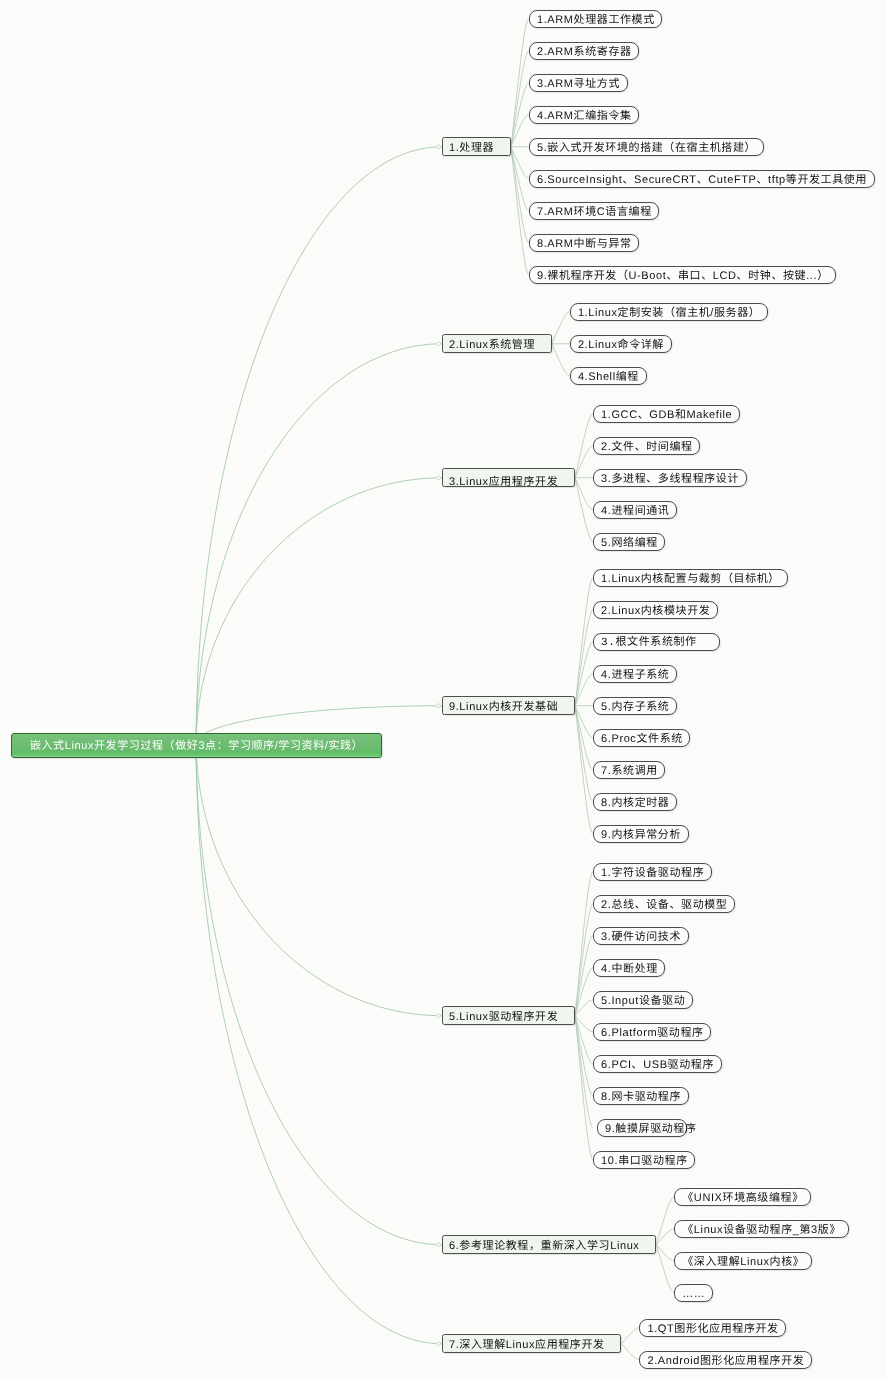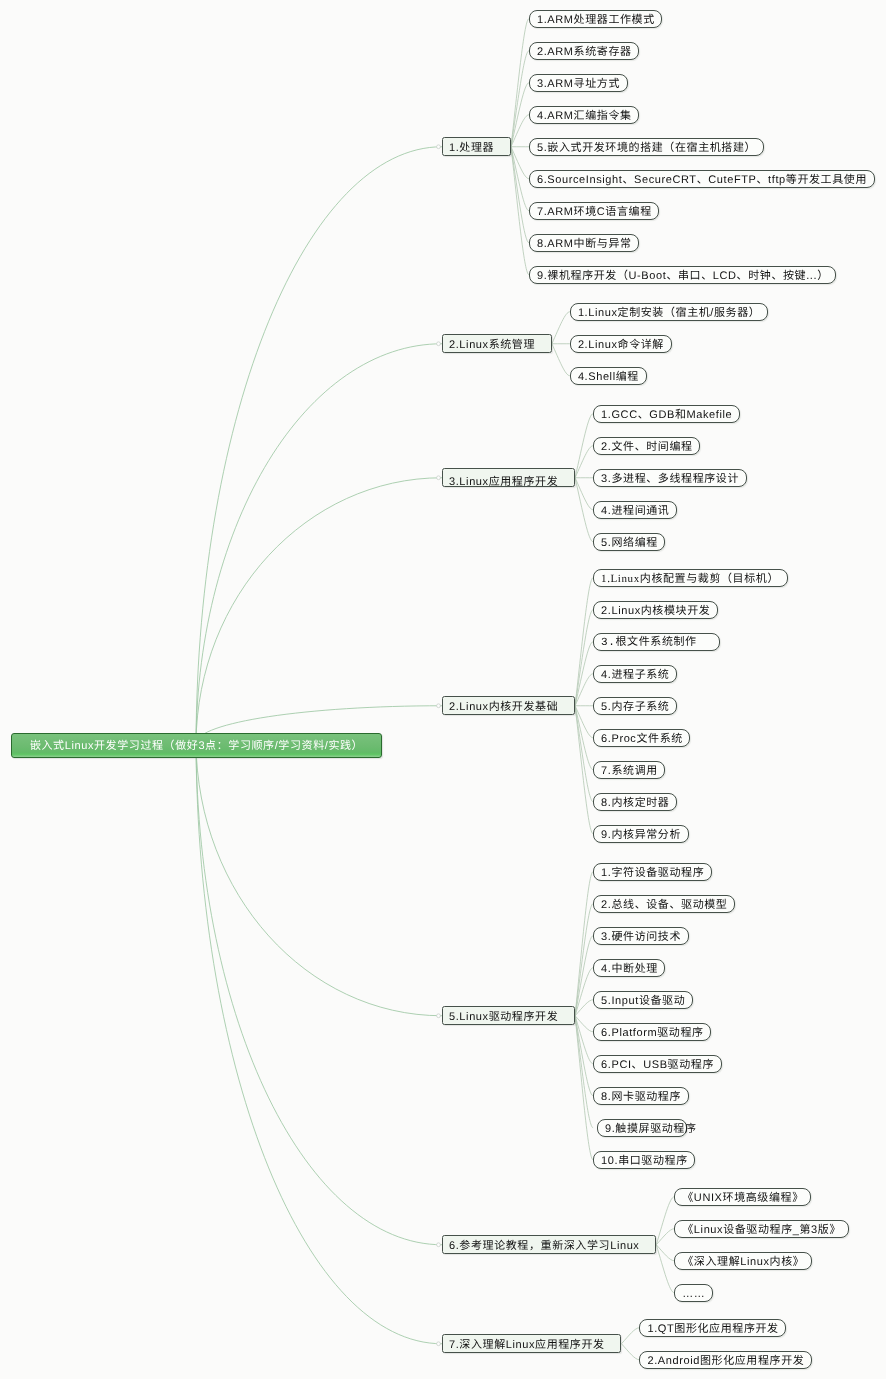--- a/index.html
+++ b/index.html
@@ -117,22 +117,22 @@
   <div class="node branch" style="left:442.0px;top:334.25px;width:109.88px;height:19.0px;"><span>2.Linux系统管理</span></div>
   <div class="node leaf" style="left:569.88px;top:303.0px;width:198.13px;height:17.5px;"><span>1.Linux定制安装（宿主机/服务器）</span></div>
   <div class="node leaf" style="left:569.88px;top:335.0px;width:101.68px;height:17.5px;"><span>2.Linux命令详解</span></div>
   <div class="node leaf" style="left:569.88px;top:367.0px;width:76.65px;height:17.5px;"><span>4.Shell编程</span></div>
   <div class="node branch" style="left:442.0px;top:468.25px;width:133.08px;height:19.0px;align-items:flex-end;"><span>3.Linux应用程序开发</span></div>
   <div class="node leaf" style="left:593.08px;top:405.0px;width:146.82px;height:17.5px;"><span>1.GCC、GDB和Makefile</span></div>
   <div class="node leaf" style="left:593.08px;top:437.0px;width:107.18px;height:17.5px;"><span>2.文件、时间编程</span></div>
   <div class="node leaf" style="left:593.08px;top:469.0px;width:153.58px;height:17.5px;"><span>3.多进程、多线程程序设计</span></div>
   <div class="node leaf" style="left:593.08px;top:501.0px;width:83.98px;height:17.5px;"><span>4.进程间通讯</span></div>
   <div class="node leaf" style="left:593.08px;top:533.0px;width:72.38px;height:17.5px;"><span>5.网络编程</span></div>
-  <div class="node branch" style="left:442.0px;top:696.25px;width:133.08px;height:19.0px;"><span>2.Linux内核开发基础</span></div>
-  <div class="node leaf" style="left:593.08px;top:569.0px;width:194.47px;height:17.5px;font-family:Liberation Serif, serif;"><span>1.Linux内核配置与裁剪（目标机）</span></div>
+  <div class="node branch" style="left:442.0px;top:696.25px;width:133.08px;height:19.0px;"><span>9.Linux内核开发基础</span></div>
+  <div class="node leaf" style="left:593.08px;top:569.0px;width:194.47px;height:17.5px;"><span>1.Linux内核配置与裁剪（目标机）</span></div>
   <div class="node leaf" style="left:593.08px;top:601.0px;width:124.88px;height:17.5px;"><span>2.Linux内核模块开发</span></div>
   <div class="node leaf" style="left:593.08px;top:633.0px;width:127px;height:17.5px;font-family:Liberation Mono, monospace;"><span>3.根文件系统制作</span></div>
   <div class="node leaf" style="left:593.08px;top:665.0px;width:83.98px;height:17.5px;"><span>4.进程子系统</span></div>
   <div class="node leaf" style="left:593.08px;top:697.0px;width:83.98px;height:17.5px;"><span>5.内存子系统</span></div>
   <div class="node leaf" style="left:593.08px;top:729.0px;width:97.4px;height:17.5px;"><span>6.Proc文件系统</span></div>
   <div class="node leaf" style="left:593.08px;top:761.0px;width:72.38px;height:17.5px;"><span>7.系统调用</span></div>
   <div class="node leaf" style="left:593.08px;top:793.0px;width:83.98px;height:17.5px;"><span>8.内核定时器</span></div>
   <div class="node leaf" style="left:593.08px;top:825.0px;width:95.58px;height:17.5px;"><span>9.内核异常分析</span></div>
   <div class="node branch" style="left:442.0px;top:1006.25px;width:133.08px;height:19.0px;"><span>5.Linux驱动程序开发</span></div>
   <div class="node leaf" style="left:593.08px;top:863.0px;width:118.79px;height:17.5px;"><span>1.字符设备驱动程序</span></div>

